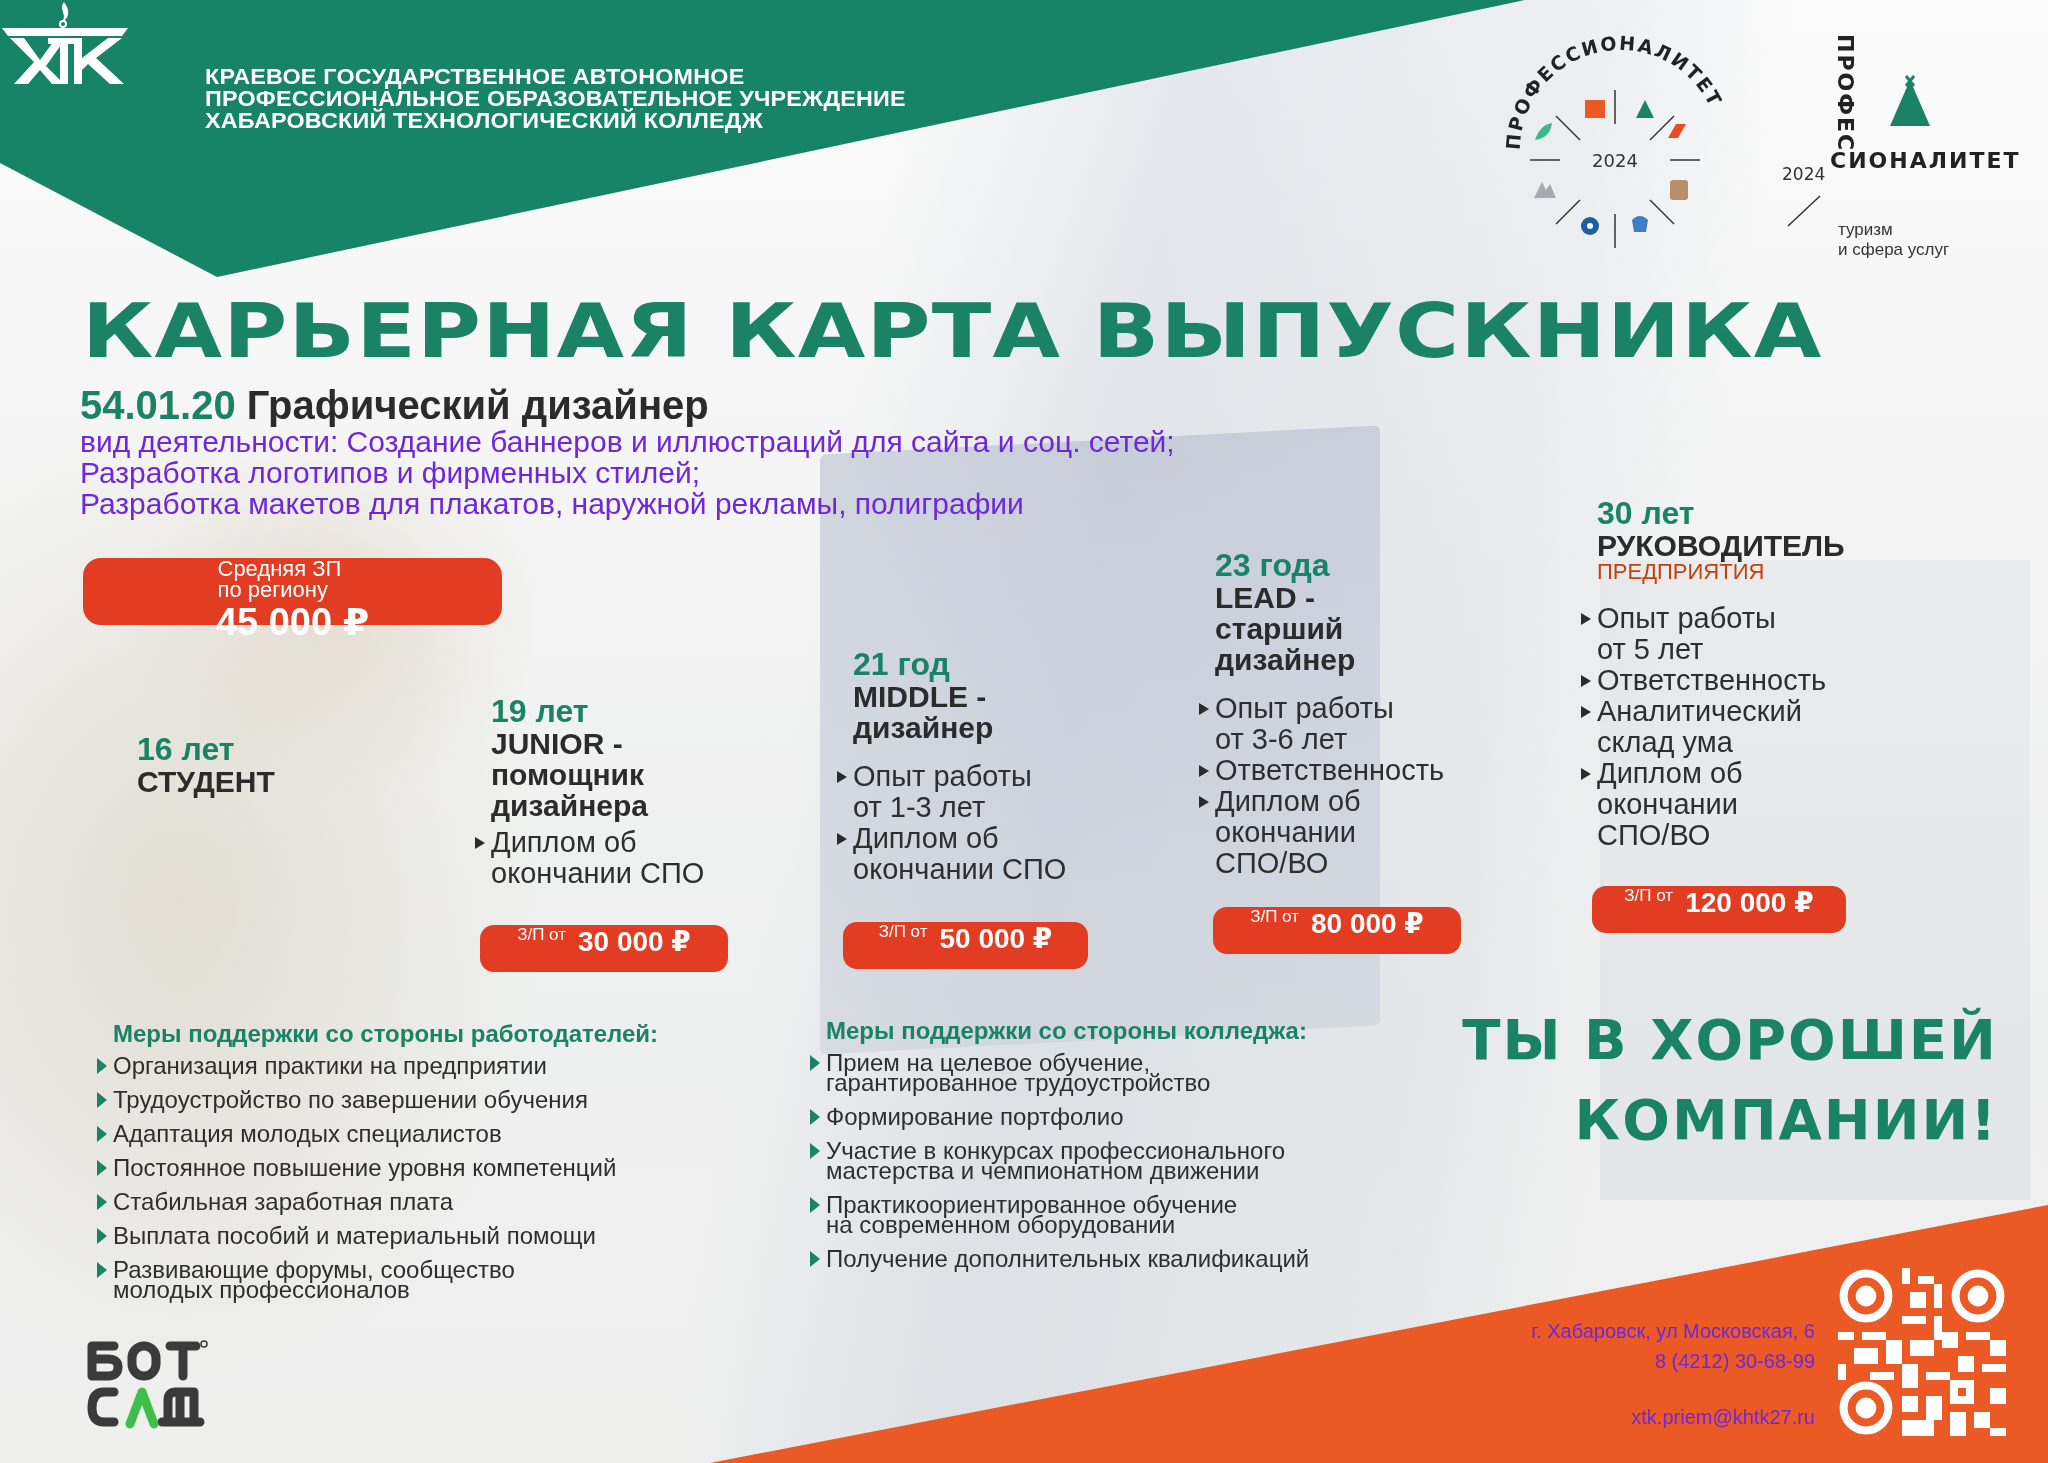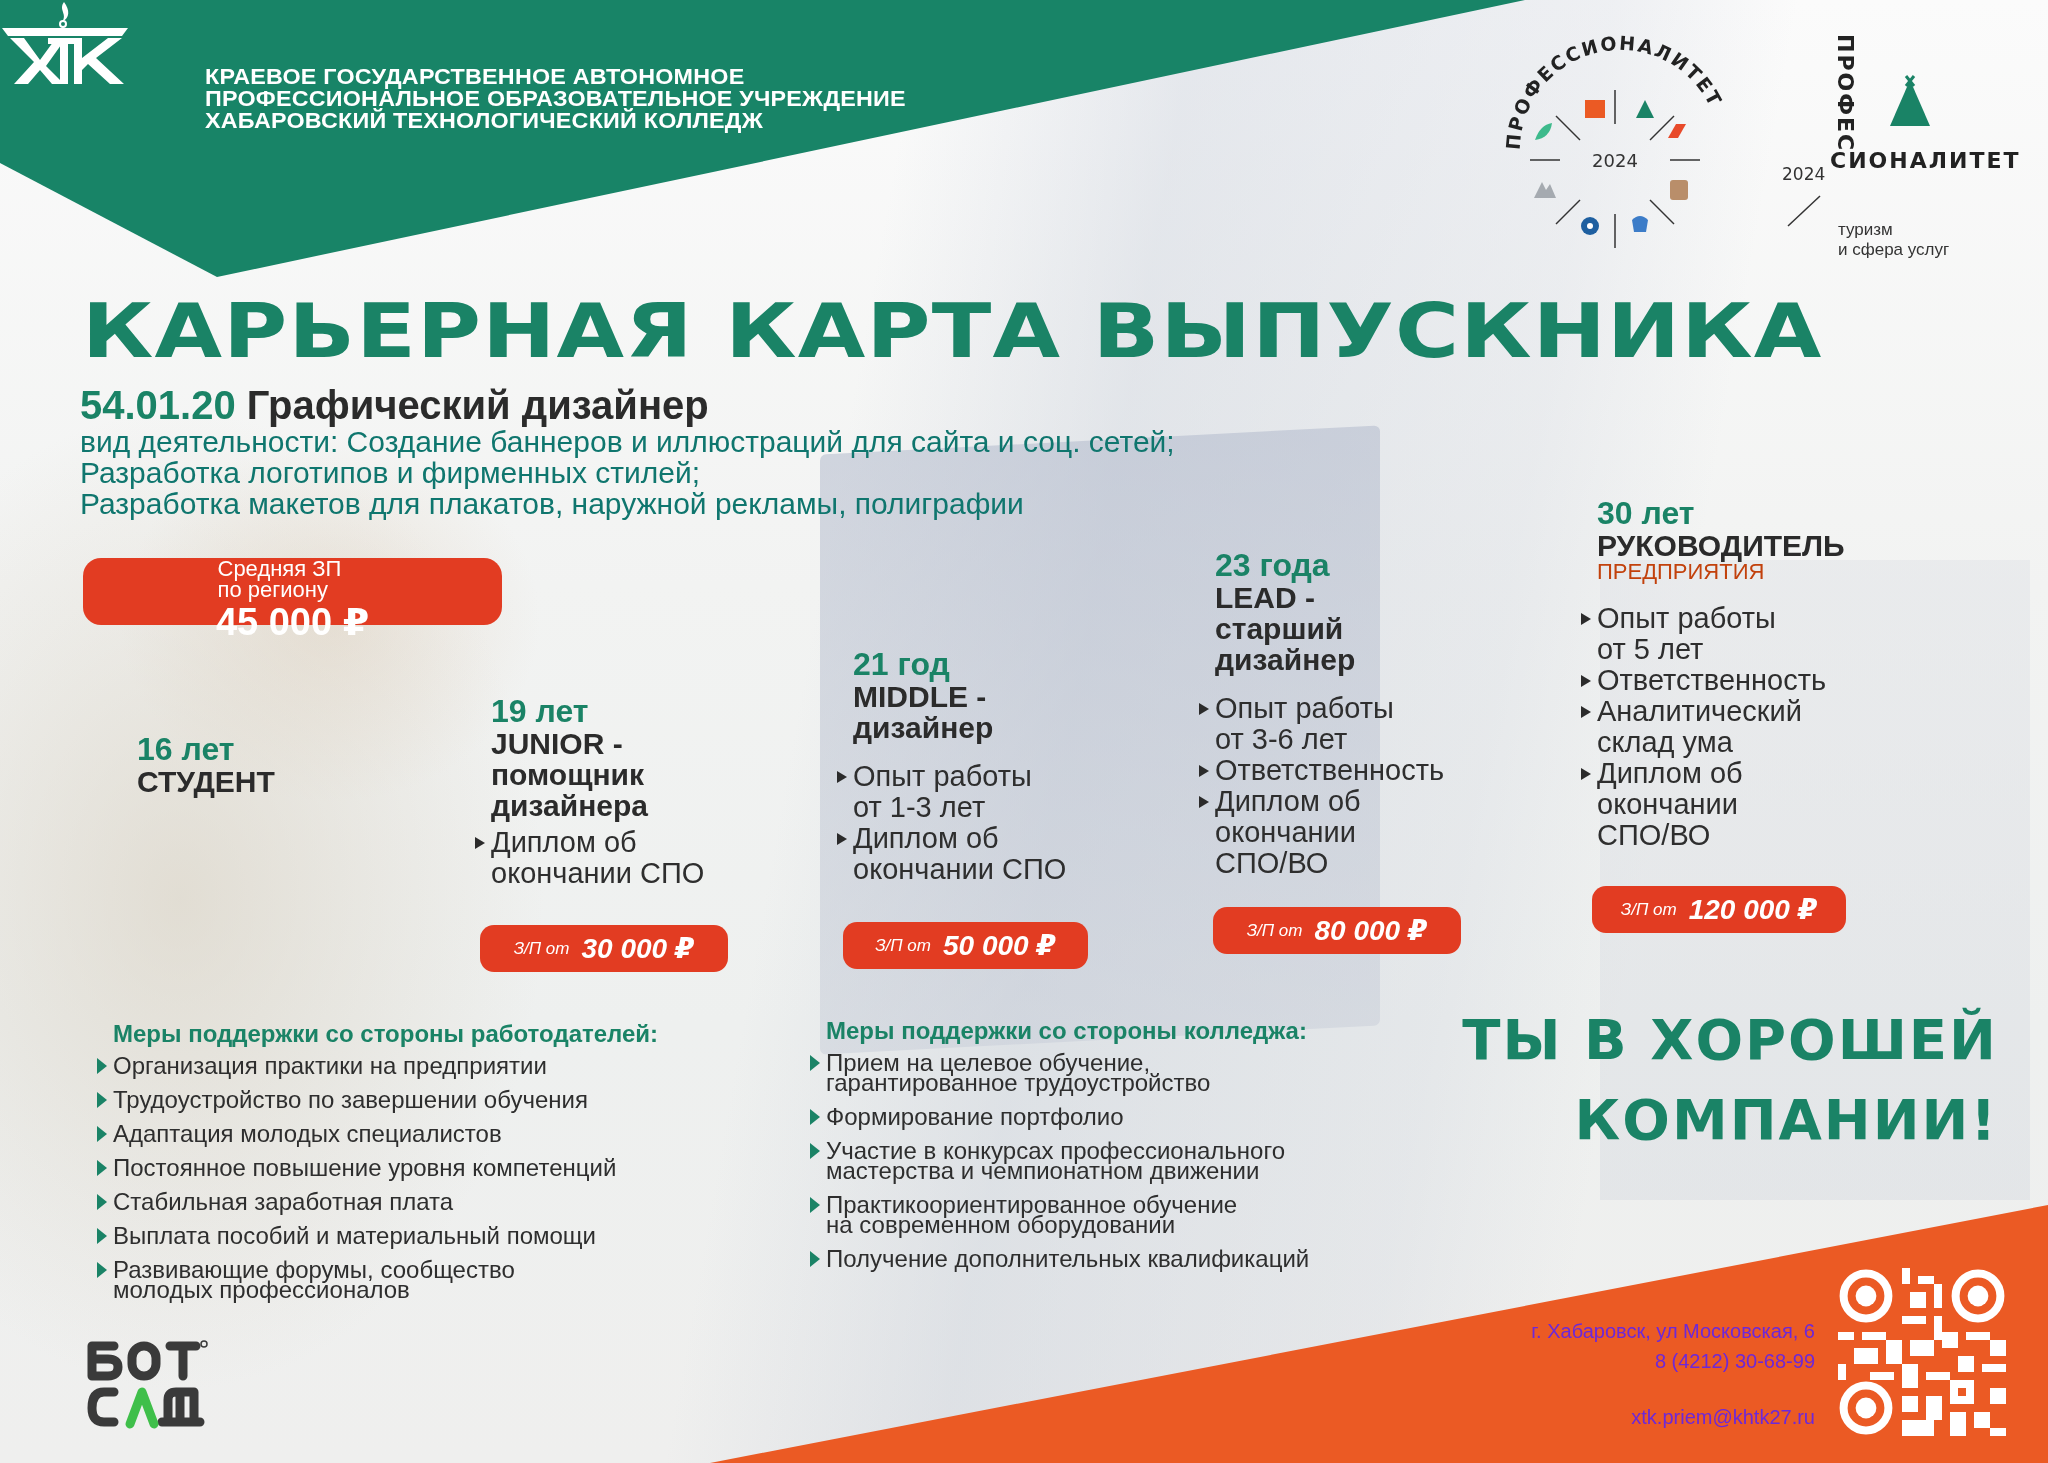--- a/index.html
+++ b/index.html
@@ -46,21 +46,21 @@
 
   .main-title {
     position: absolute; left: 82px; top: 288px;
     font-size: 74px; font-weight: 900; color: #1a8366;
     letter-spacing: 1px; white-space: nowrap; transform: scaleX(1.18); transform-origin: left;
     font-family: "DejaVu Sans", sans-serif;
   }
   .spec-line { position: absolute; left: 80px; top: 383px; font-size: 40px; font-weight: 700; white-space: nowrap; }
   .spec-code { color: #1a8366; }
   .spec-name { color: #2b2b2b; }
-  .activity { position: absolute; left: 80px; top: 426px; font-size: 30px; line-height: 31px; color: #0f766e; }
+  .activity { position: absolute; left: 80px; top: 426px; font-size: 30px; line-height: 31px; color: #6d28d9; }
   .activity div { white-space: nowrap; }
 
   .salary-badge {
     position: absolute; left: 83px; top: 558px; width: 419px; height: 67px;
     background: #e23c22; border-radius: 18px; color: #fff;
     display: flex; align-items: center; flex-direction: column;
   }
   .salary-badge .lbl { font-size: 22px; line-height: 21px; padding-left: 25px; width: 200px; }
   .salary-badge .sep { width: 2px; height: 52px; background: #fff; margin: 0 18px 0 0; }
   .salary-badge .val { font-size: 38px; font-weight: 700; white-space: nowrap; }
@@ -70,21 +70,21 @@
   .career .role { color: #2b2b2b; font-size: 30px; font-weight: 700; line-height: 31px; white-space: nowrap; }
   .career .role-sub { color: #c2410c; font-size: 22px; font-weight: 400; line-height: 22px; white-space: nowrap; }
   .career ul { list-style: none; margin-top: 14px; }
   .career li { position: relative; font-size: 29px; line-height: 31px; color: #2e2e2e; padding-left: 0; white-space: pre-line; }
   .career li::before {
     content: ""; position: absolute; left: -16px; top: 10px;
     border-left: 10px solid #2b2b2b; border-top: 6px solid transparent; border-bottom: 6px solid transparent;
   }
   .pay {
     position: absolute; height: 47px; background: #e23c22; border-radius: 14px; color: #fff;
-    display: flex; align-items: center; justify-content: center; gap: 12px; white-space: nowrap; font-style: italic;
+    display: flex; align-items: flex-start; justify-content: center; gap: 12px; white-space: nowrap;
   }
   .pay .from { font-size: 17px; }
   .pay .amt { font-size: 28px; font-weight: 700; }
 
   .support { position: absolute; }
   .support h3 { color: #1a8366; font-size: 24px; font-weight: 700; margin-bottom: 8px; white-space: nowrap; }
   .support ul { list-style: none; }
   .support li { position: relative; font-size: 24px; line-height: 20px; color: #2e2e2e; white-space: pre-line; padding-left: 0; }
   .support li::before {
     content: ""; position: absolute; left: -16px; top: 2px;

